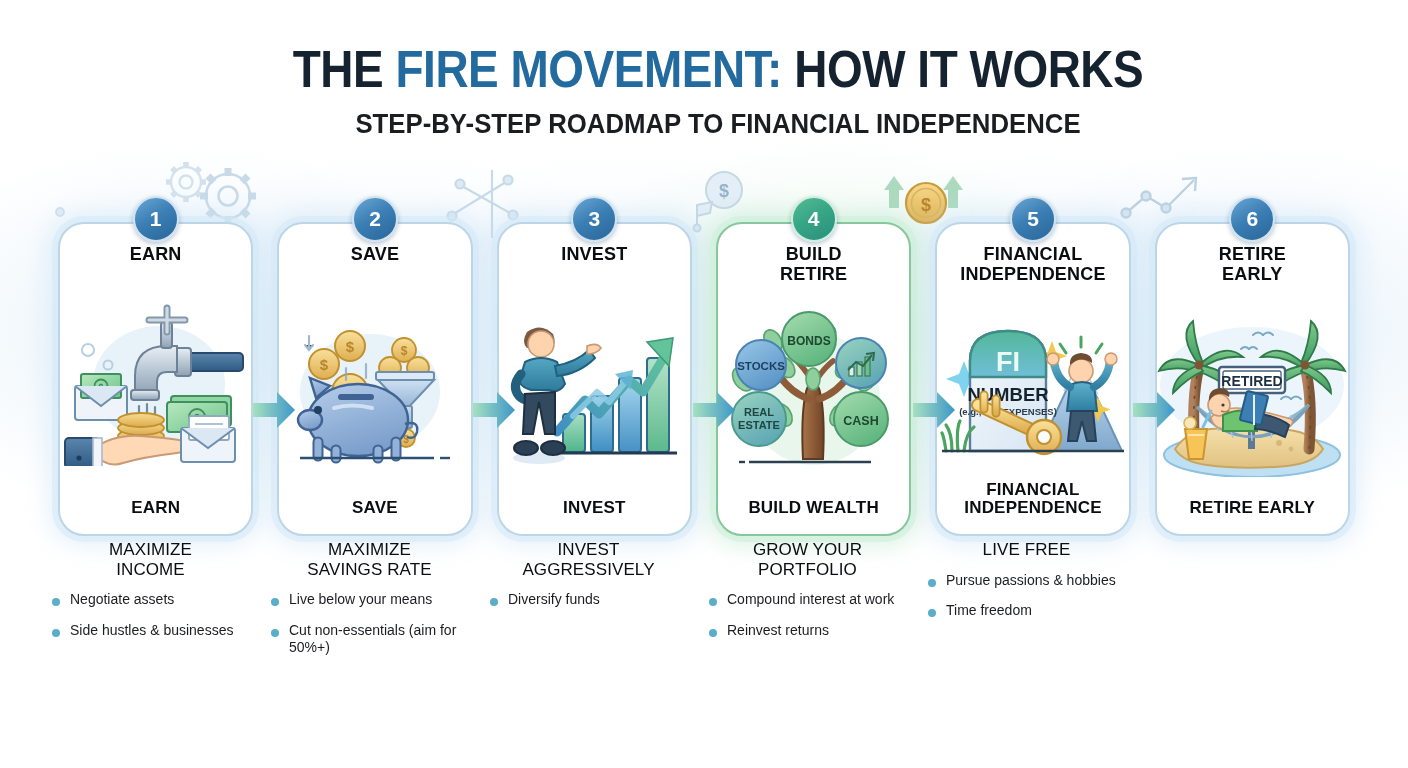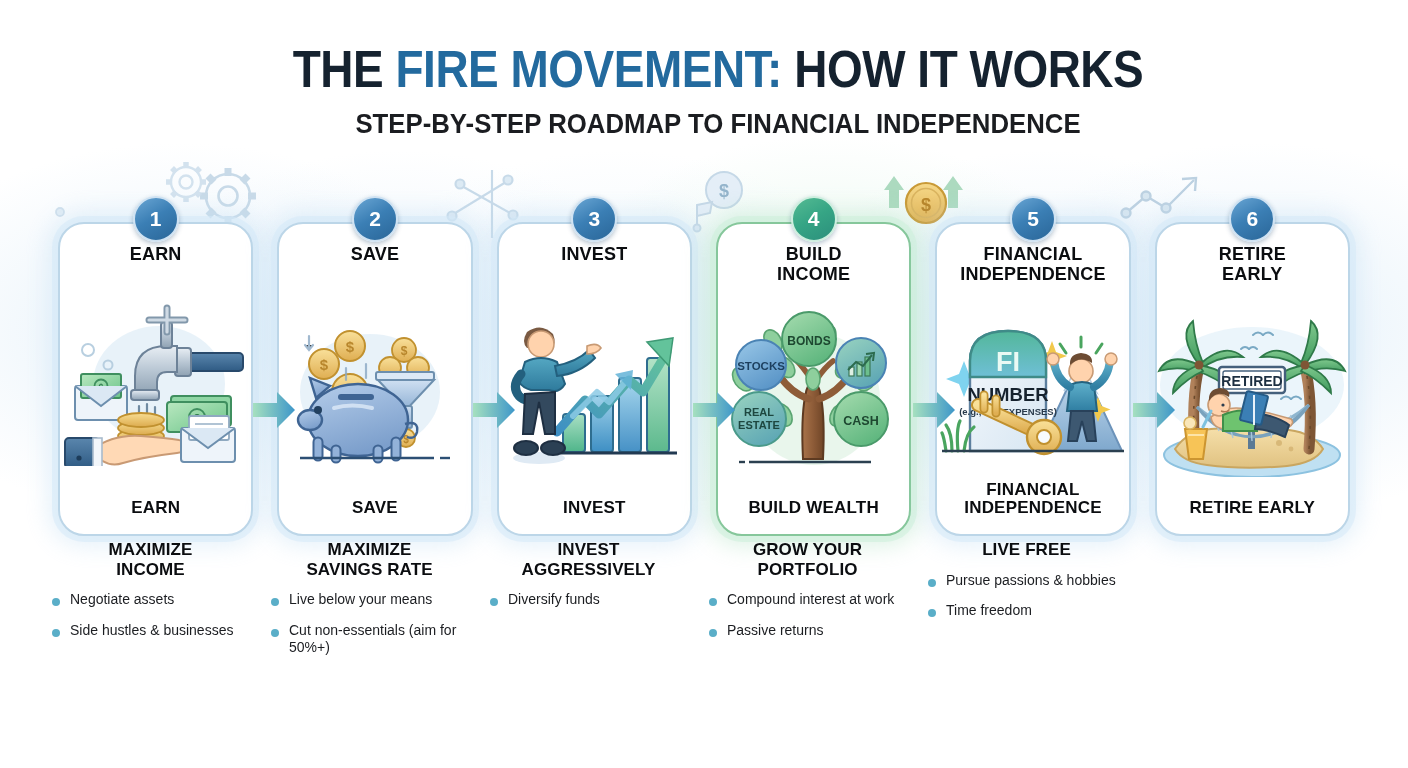--- a/index.html
+++ b/index.html
@@ -165,21 +165,21 @@
     position: absolute;
     top: 540px;
     left: 48px;
     width: 1312px;
     display: flex;
     gap: 14px;
   }
   .cap-col { width: 205px; }
   .cap-title {
     font-size: 17px;
-    font-weight: 700;
+    font-weight: 400;
     text-align: center;
     line-height: 1.16;
     color: #0b0d10;
     white-space: pre-line;
     letter-spacing: 0.1px;
   }
   .cap-list {
     margin: 12px 0 0 0;
     padding: 0;
     list-style: none;
@@ -552,21 +552,21 @@
             <ellipse cx="52" cy="152" rx="12" ry="7" fill="#2b4054" stroke="#1e2f42" stroke-width="2"></ellipse>
           </g>
         </svg>
       </div>
       <div class="card-bottom-label">INVEST</div>
     </div>
 
     <div class="card green">
       <div class="badge green">4</div>
       <div class="card-top-label">BUILD
-INCOME</div>
+RETIRE</div>
       <div class="card-art">
         <svg width="186" height="170" viewBox="0 0 186 170">
           <defs>
             <linearGradient id="fruitBlue" x1="0" y1="0" x2="0.6" y2="1">
               <stop offset="0%" stop-color="#9ac8e8"></stop>
                 <stop offset="100%" stop-color="#5b96c8"></stop>
             </linearGradient>
             <linearGradient id="fruitGrn" x1="0" y1="0" x2="0.6" y2="1">
               <stop offset="0%" stop-color="#a6dcaf"></stop>
                 <stop offset="100%" stop-color="#5fb77f"></stop>
@@ -857,21 +857,21 @@
     <ul class="cap-list">
       <li>Diversify funds</li>
     </ul>
   </div>
 
   <div class="cap-col">
     <div class="cap-title">GROW YOUR
 PORTFOLIO</div>
     <ul class="cap-list">
       <li>Compound interest at work</li>
-      <li>Passive returns</li>
+      <li>Reinvest returns</li>
     </ul>
   </div>
 
 
   <div class="cap-col">
     <div class="cap-title">LIVE FREE</div>
     <ul class="cap-list">
       <li>Pursue passions &amp; hobbies</li>
       <li>Time freedom</li>
     </ul>

